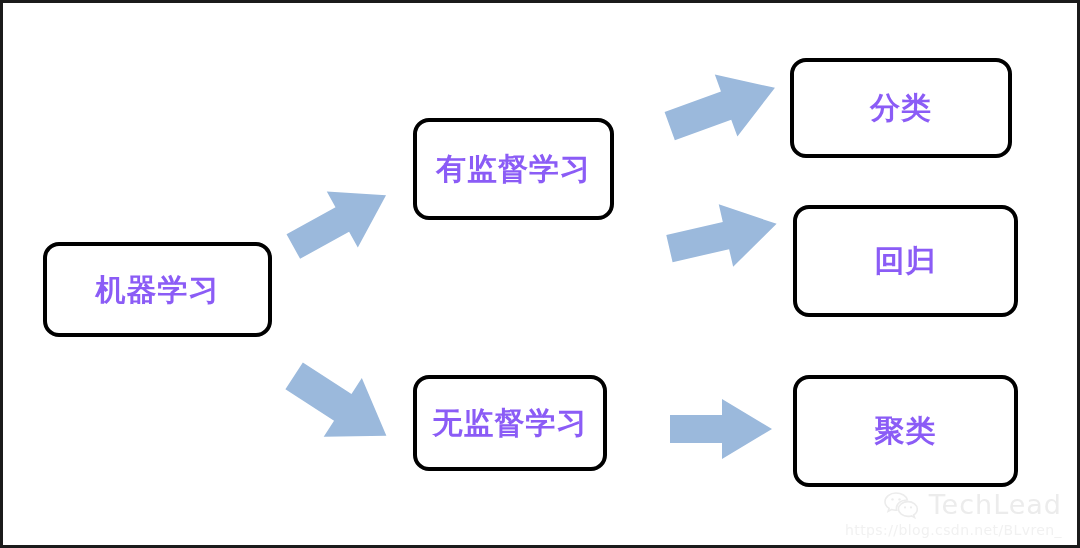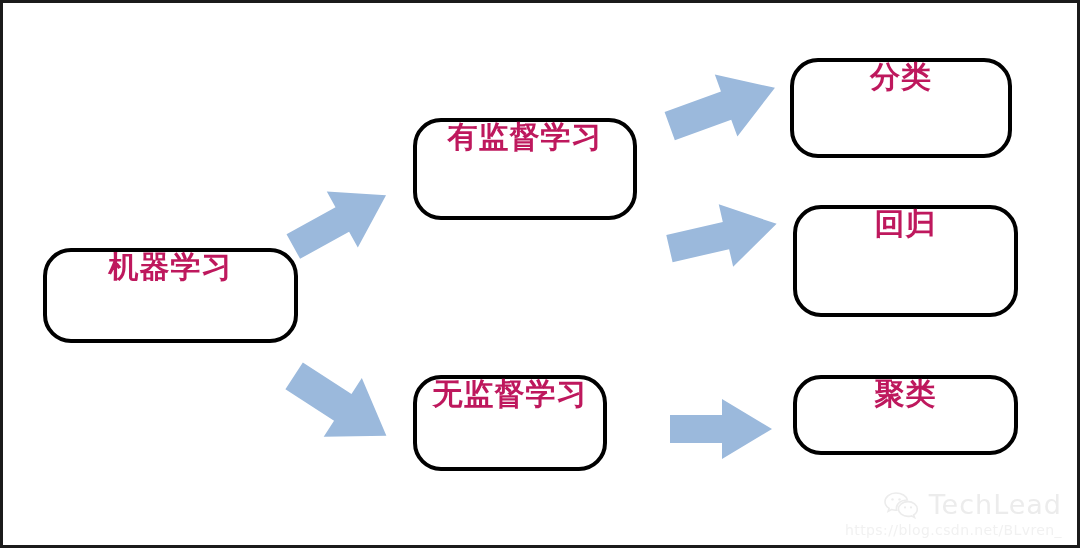--- a/index.html
+++ b/index.html
@@ -28,41 +28,41 @@
     height: 548px;
     box-sizing: border-box;
     border: 3px solid #1b1b1b;
     pointer-events: none;
   }
   .node {
     position: absolute;
     box-sizing: border-box;
     background: #ffffff;
     border: 4px solid #000000;
-    border-radius: 28px;
+    border-radius: 16px;
     display: flex;
-    align-items: flex-start;
+    align-items: center;
     justify-content: center;
-    color: #be185d;
+    color: #8b5cf6;
     font-weight: bold;
     letter-spacing: 1px;
     line-height: 1;
     white-space: nowrap;
   }
   .node-label {
     display: block;
   }
 
   
-  #node-root      { left: 43px;  top: 248px; width: 255px; height: 95px;  font-size: 30px; }
-  #node-sup       { left: 413px; top: 118px; width: 224px; height: 102px; font-size: 30px; }
+  #node-root      { left: 43px;  top: 242px; width: 229px; height: 95px;  font-size: 30px; }
+  #node-sup       { left: 413px; top: 118px; width: 201px; height: 102px; font-size: 30px; }
   #node-unsup     { left: 413px; top: 375px; width: 194px; height: 96px;  font-size: 30px; }
   #node-class     { left: 790px; top: 58px;  width: 222px; height: 100px; font-size: 30px; }
   #node-reg       { left: 793px; top: 205px; width: 225px; height: 112px;  font-size: 30px; }
-  #node-cluster   { left: 793px; top: 375px; width: 225px; height: 80px;  font-size: 30px; }
+  #node-cluster   { left: 793px; top: 375px; width: 225px; height: 112px;  font-size: 30px; }
 
   
   .arrow {
     position: absolute;
     overflow: visible;
   }
   .arrow svg { display: block; overflow: visible; }
 
   #arrow-root-sup    { left: 282px; top: 168px; }
   #arrow-root-unsup  { left: 278px; top: 358px; }

